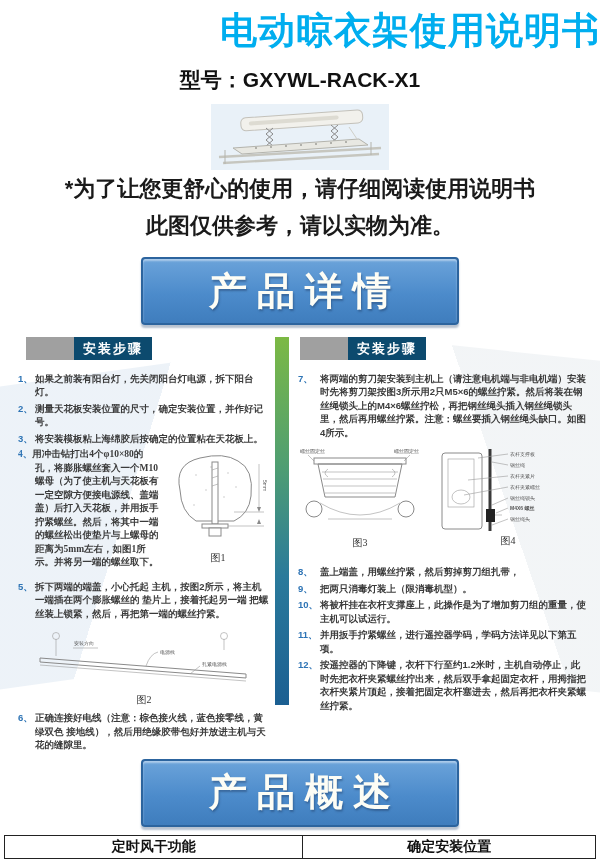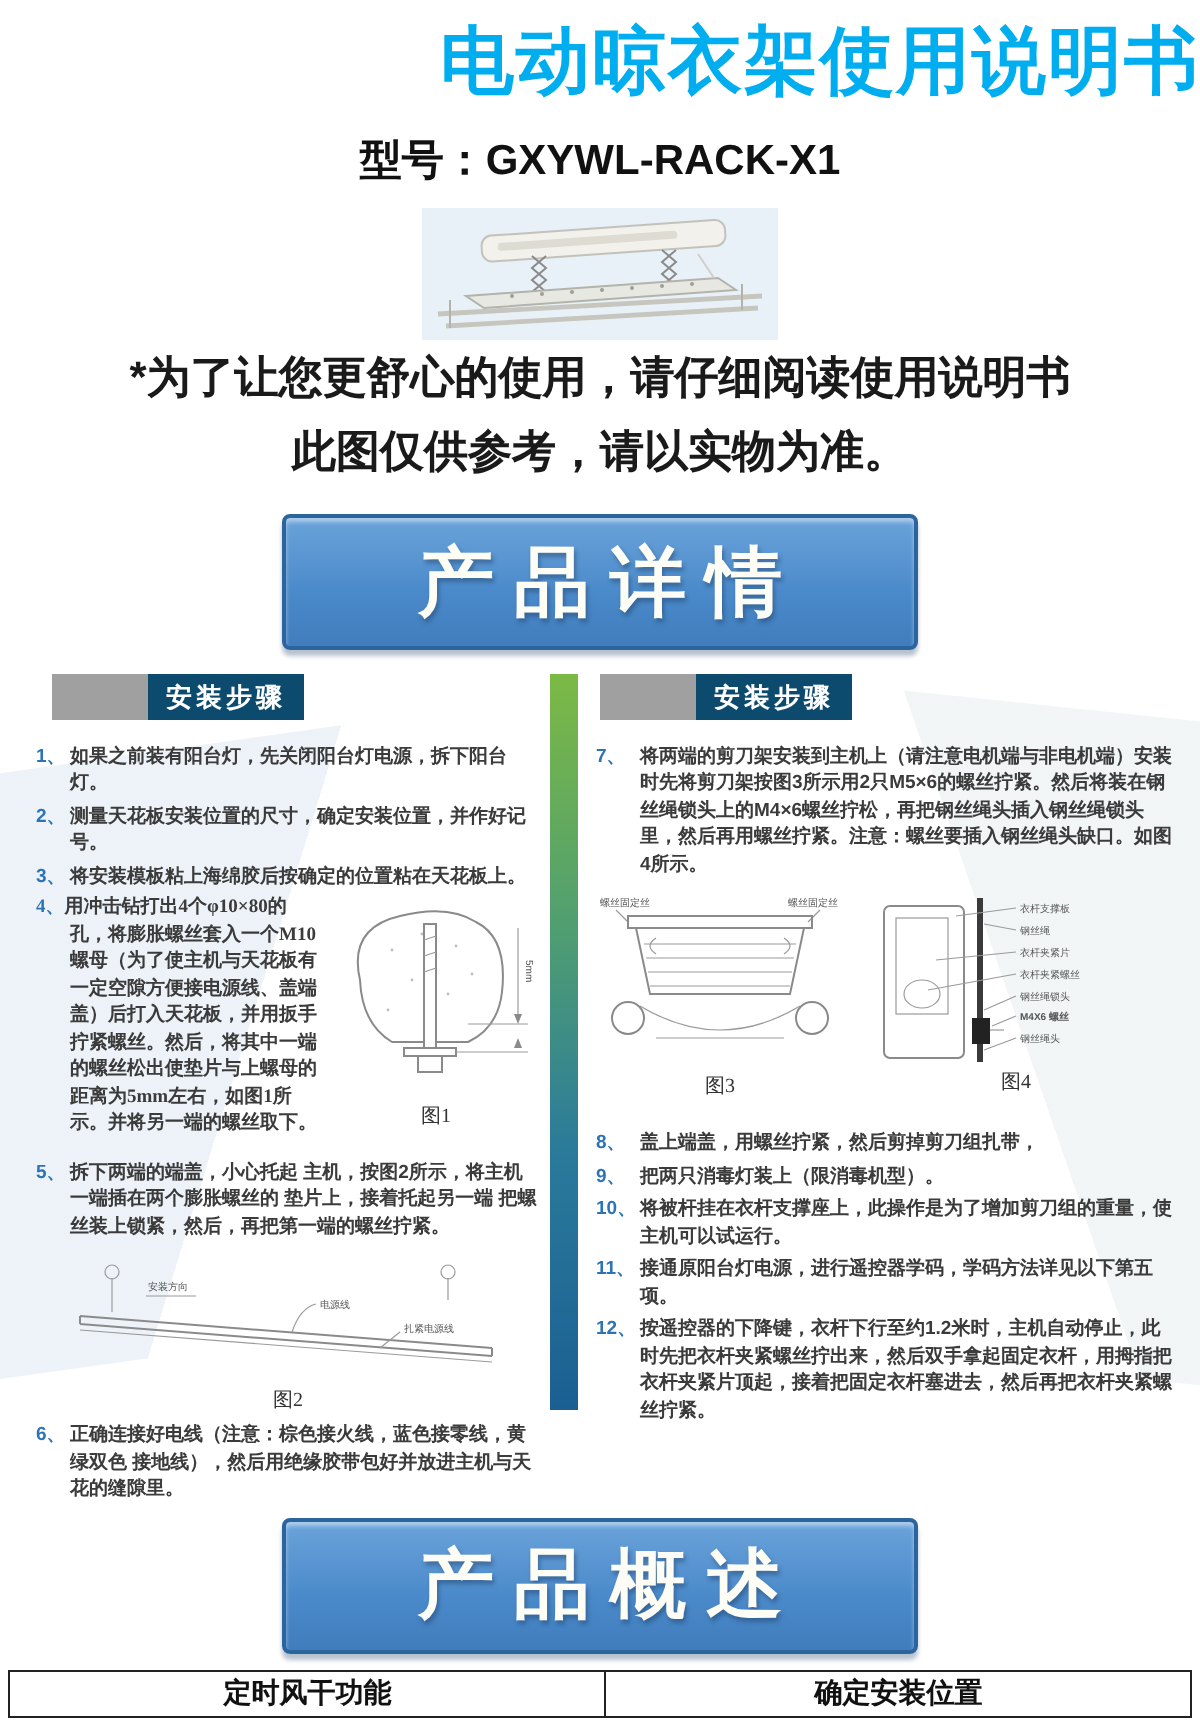--- a/index.html
+++ b/index.html
@@ -267,21 +267,21 @@
       <div class="step">
           <span class="num">9、</span>
           <span class="txt">把两只消毒灯装上（限消毒机型）。</span>
         </div>
       <div class="step">
           <span class="num">10、</span>
           <span class="txt">将被杆挂在衣杆支撑座上，此操作是为了增加剪刀组的重量，使主机可以试运行。</span>
         </div>
       <div class="step">
           <span class="num">11、</span>
-          <span class="txt">接通原阳台灯电源，进行遥控器学码，学码方法详见以下第五项。</span>
+          <span class="txt">并用扳手拧紧螺丝，进行遥控器学码，学码方法详见以下第五项。</span>
         </div>
       <div class="step">
           <span class="num">12、</span>
           <span class="txt">按遥控器的下降键，衣杆下行至约1.2米时，主机自动停止，此时先把衣杆夹紧螺丝拧出来，然后双手拿起固定衣杆，用拇指把衣杆夹紧片顶起，接着把固定衣杆塞进去，然后再把衣杆夹紧螺丝拧紧。</span>
         </div>
     </div>
   </div>
 
   <div class="banner-btn banner-overview">
     <span>产品概述</span>

